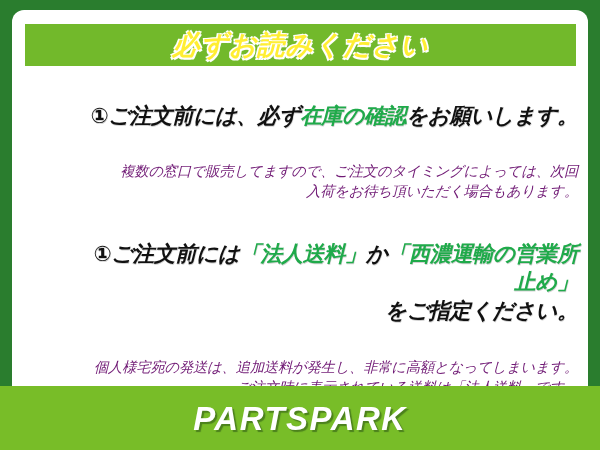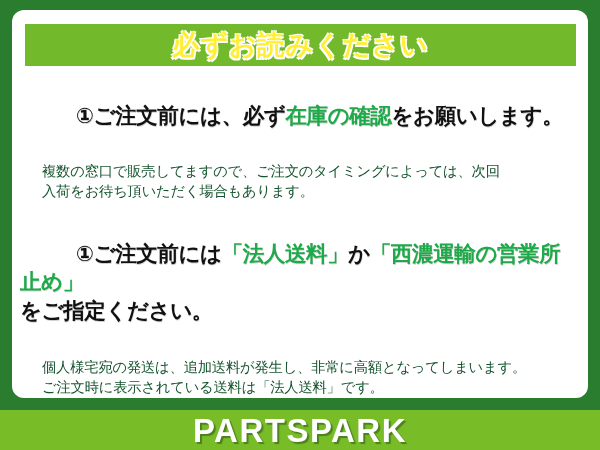--- a/index.html
+++ b/index.html
@@ -15,20 +15,21 @@
   }
 
   
   .notice-frame {
     position: relative;
     width: 600px;
     height: 450px;
     box-sizing: border-box;
     background: #2a7d2e;
     padding: 10px 12px 4px 12px;
+    font-style: italic;
   }
 
   
   .notice-card {
     position: relative;
     width: 576px;
     height: 388px;
     box-sizing: border-box;
     background: #ffffff;
     border-radius: 12px;
@@ -59,55 +60,56 @@
        0 0 2px #ffffff;
     white-space: nowrap;
   }
 
   
   .notice-body {
     padding: 8px 10px 0 8px;
   }
   .notice-item {
     margin-bottom: 6px;
+    text-align: right;
   }
   .item-heading {
     font-size: 21.5px;
     font-weight: bold;
     color: #111111;
     line-height: 1.32;
     letter-spacing: -0.4px;
     white-space: pre-wrap;
     text-shadow: 0.5px 0.5px 0 rgba(0,0,0,0.18);
   }
   .item-heading .hl {
     color: #1faa4a;
   }
   .item-sub {
     font-size: 14.3px;
     font-weight: normal;
-    color: #14532d;
+    color: #701a75;
     line-height: 1.42;
     letter-spacing: -0.2px;
     margin: 1px 0 0 22px;
     white-space: pre-wrap;
   }
 
   
   .item-1 .item-sub { margin-top: 2px; }
   .item-2 { margin-top: 10px; }
   .item-2 .item-sub { margin-top: 3px; }
 
   
   .footer-band {
     position: absolute;
     left: 0;
     bottom: 0;
     width: 600px;
-    height: 40px;
+    height: 64px;
     background: #78bd28;
     display: flex;
     align-items: center;
     justify-content: center;
   }
   .brand-logo {
     font-size: 33px;
     font-weight: bold;
     color: #ffffff;
     letter-spacing: 1.5px;

